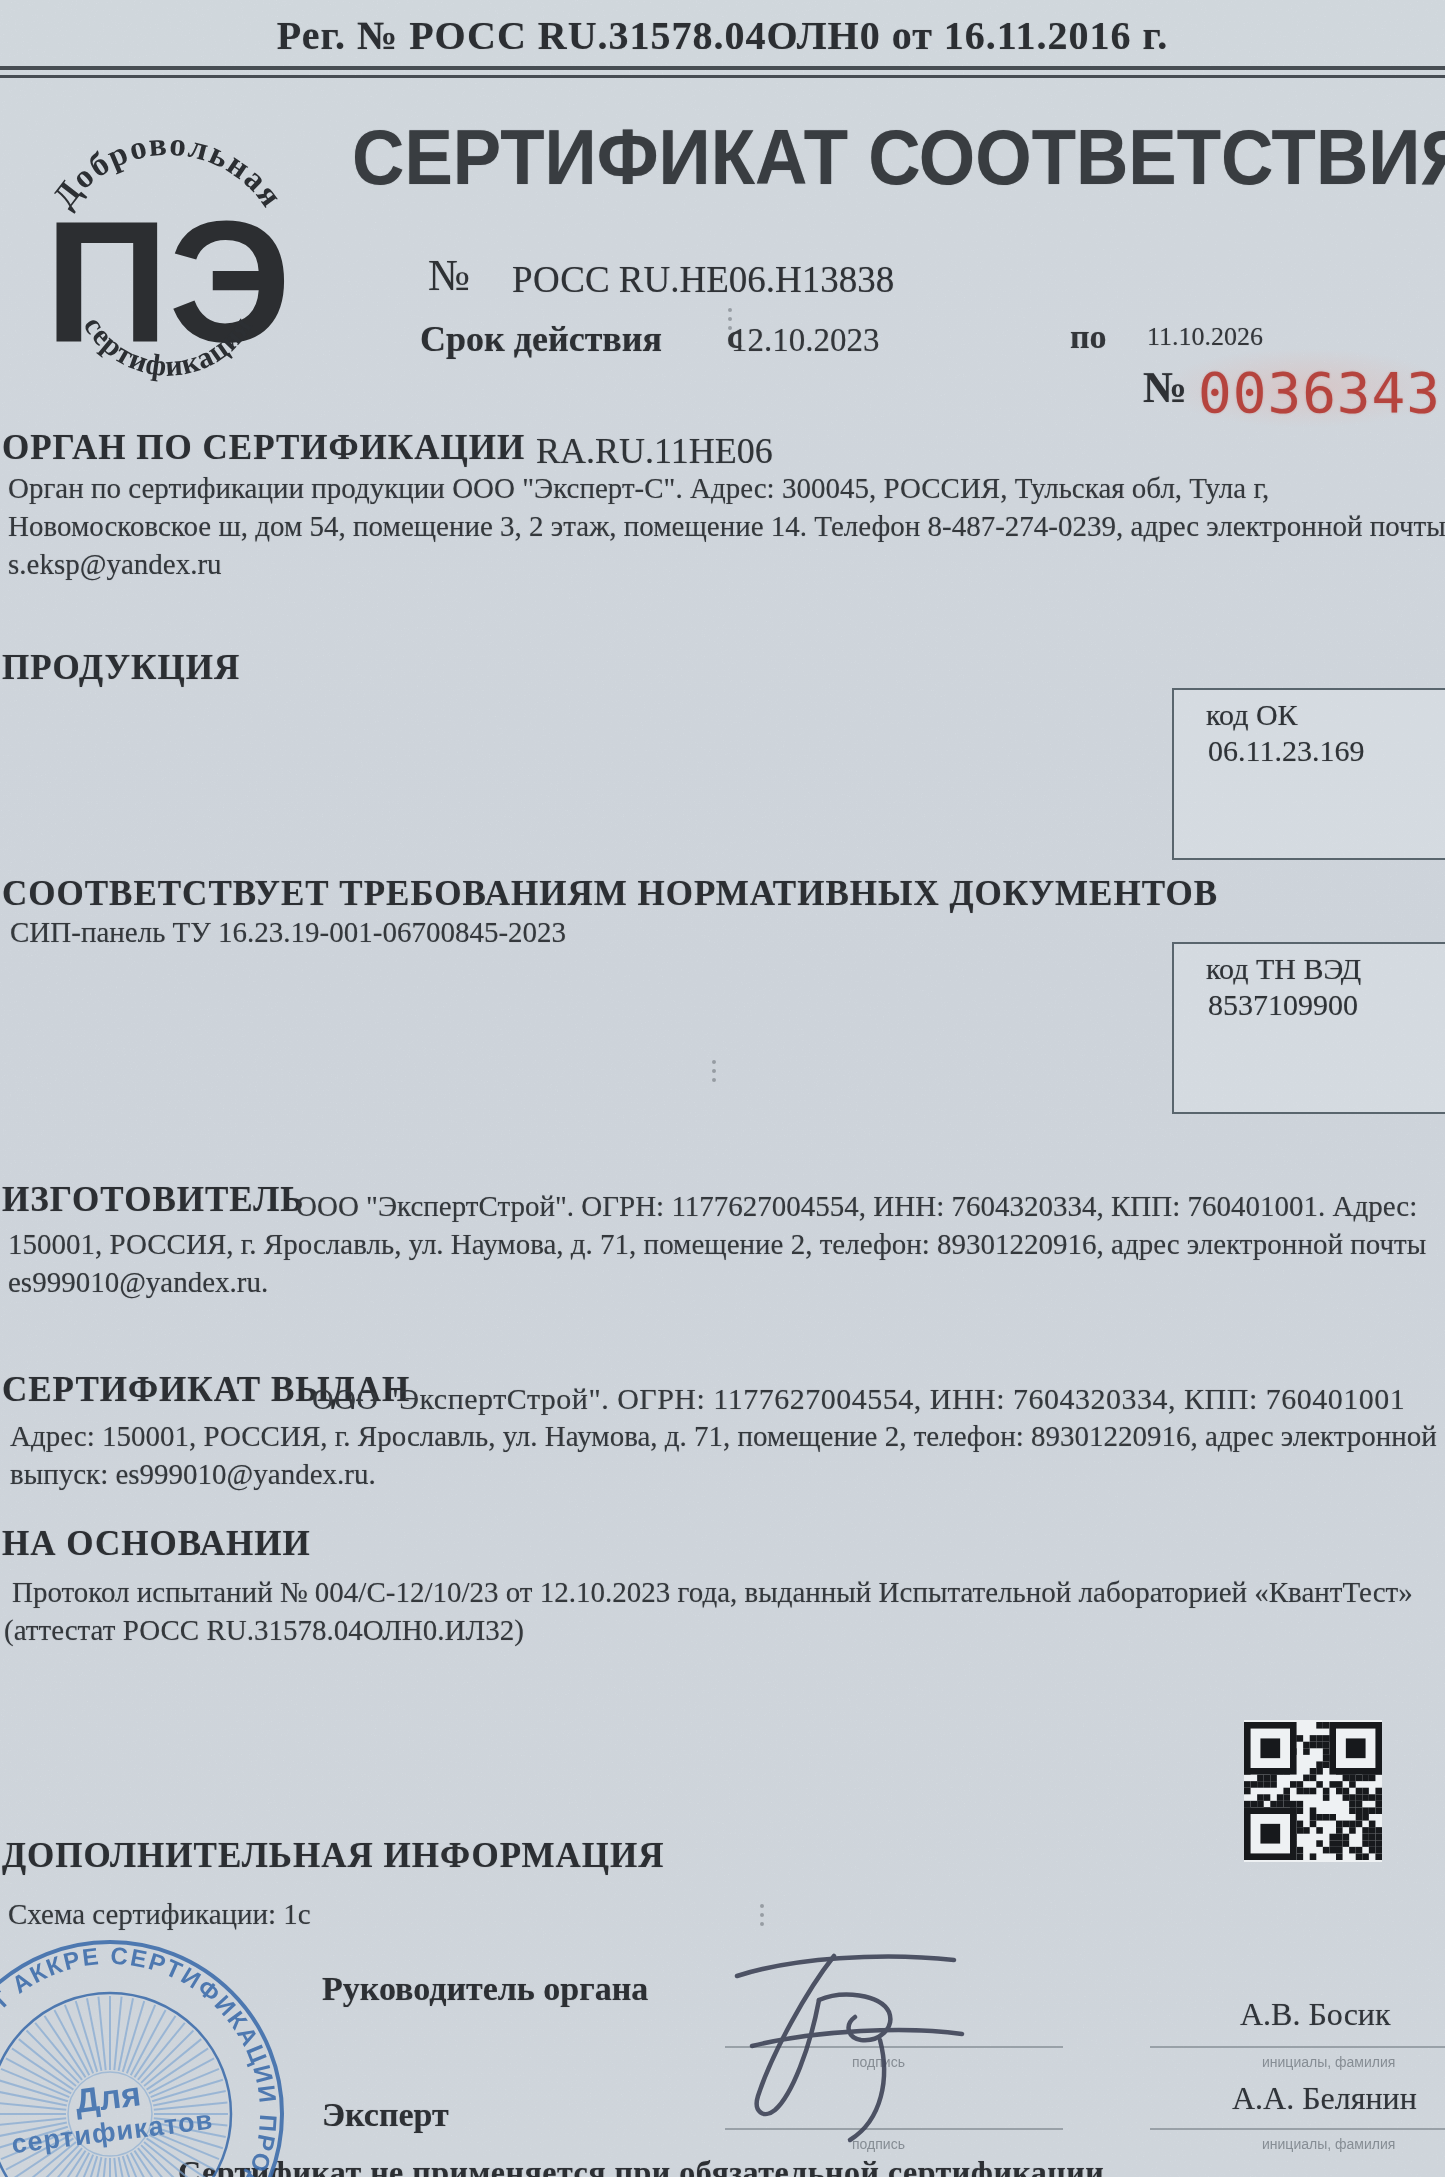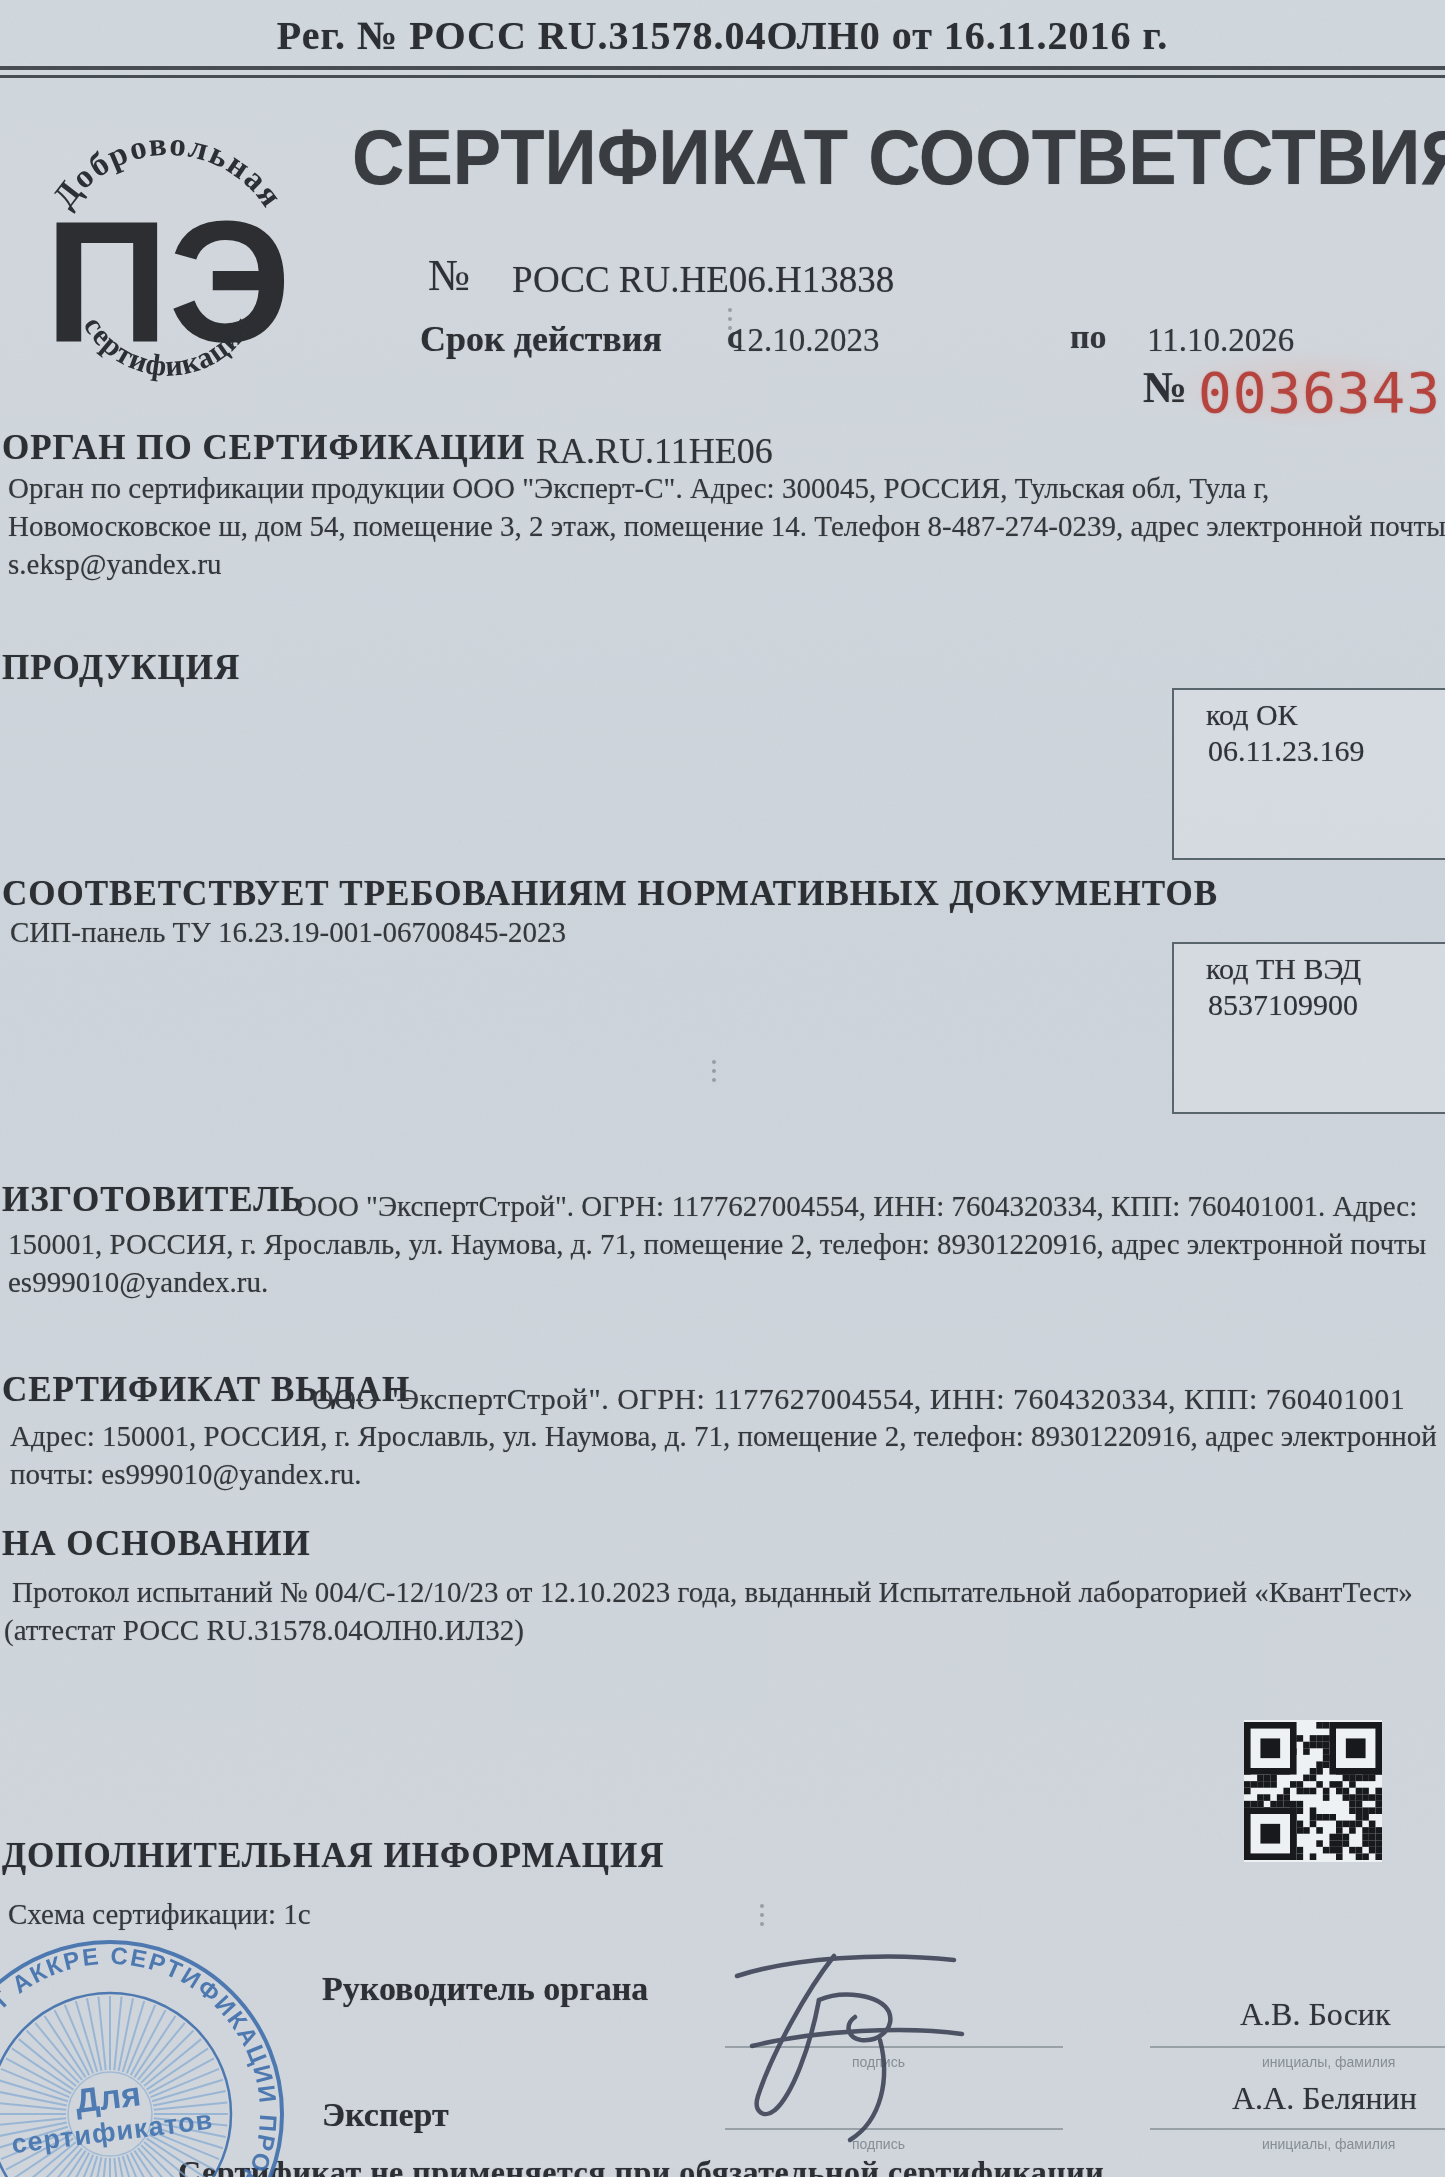--- a/index.html
+++ b/index.html
@@ -18,21 +18,21 @@
   .doc-title{top:112px;left:352px;font-family:"Liberation Sans",sans-serif;font-weight:700;
     font-size:78px;letter-spacing:0px;color:#393d41;transform:scaleX(.93);transform-origin:left top;}
   .pe-logo{top:103px;left:34px;}
   .no-sign{left:428px;font-size:44px;color:#2e3135;}
   .no-val{left:512px;top:258px;font-size:37px;color:#2f3236;}
   .colon-artifact{width:5px;height:22px;border-left:4px dotted #6a7076;opacity:.55;}
   .validity-label{left:420px;top:318px;font-size:36px;font-weight:bold;color:#2d3034;}
   .validity-c{left:727px;top:318px;font-size:34px;font-weight:bold;}
   .validity-from{left:731px;top:322px;font-size:33px;}
   .validity-po{left:1070px;top:318px;font-size:34px;font-weight:bold;}
-  .validity-to{left:1147px;top:322px;font-size:33px;}
+  .validity-to{left:1147px;top:322px;font-size:26px;}
   .serial-glow{left:1160px;top:348px;width:290px;height:80px;
     background:radial-gradient(ellipse at center,rgba(228,170,160,.35),rgba(228,170,160,0) 70%);}
   .serial-sign{left:1143px;top:362px;font-size:44px;font-weight:bold;color:#2e3135;}
   .serial-num{left:1198px;top:360px;font-family:"DejaVu Sans Mono",monospace;font-size:56px;color:#b5443e;letter-spacing:1px;text-shadow:0 0 2px rgba(181,68,62,.4);}
   .sec-label{font-size:35px;font-weight:bold;color:#2c2f33;letter-spacing:1px;}
   .body-t{font-size:29px;color:#34383c;}
   .org-label{left:2px;top:428px;}
   .org-code{left:536px;top:430px;font-size:36px;color:#303438;}
   .org-l1{left:8px;top:472px;}
   .org-l2{left:8px;top:510px;}
@@ -150,21 +150,21 @@
   <div class="abs colon-artifact" style="left:712px;top:1060px;"></div>
 
   <div class="abs sec-label man-label soft">ИЗГОТОВИТЕЛЬ</div>
   <div class="abs body-t man-l1 soft">ООО "ЭкспертСтрой". ОГРН: 1177627004554, ИНН: 7604320334, КПП: 760401001. Адрес:</div>
   <div class="abs body-t man-l2 soft">150001, РОССИЯ, г. Ярославль, ул. Наумова, д. 71, помещение 2, телефон: 89301220916, адрес электронной почты</div>
   <div class="abs body-t man-l3 soft">es999010@yandex.ru.</div>
 
   <div class="abs sec-label iss-label soft">СЕРТИФИКАТ ВЫДАН</div>
   <div class="abs body-t iss-l1 soft">ООО "ЭкспертСтрой". ОГРН: 1177627004554, ИНН: 7604320334, КПП: 760401001</div>
   <div class="abs body-t iss-l2 soft">Адрес: 150001, РОССИЯ, г. Ярославль, ул. Наумова, д. 71, помещение 2, телефон: 89301220916, адрес электронной</div>
-  <div class="abs body-t iss-l3 soft">почты: es999010@yandex.ru.</div>
+  <div class="abs body-t iss-l3 soft">выпуск: es999010@yandex.ru.</div>
 
   <div class="abs sec-label bas-label soft">НА ОСНОВАНИИ</div>
   <div class="abs body-t bas-l1 soft">Протокол испытаний № 004/С-12/10/23 от 12.10.2023 года, выданный Испытательной лабораторией «КвантТест»</div>
   <div class="abs body-t bas-l2 soft">(аттестат РОСС RU.31578.04ОЛН0.ИЛ32)</div>
 
   <svg class="abs qr" width="138" height="142" viewBox="0 0 138 142">
     <rect width="138" height="142" fill="#eef1f3"></rect>
     <g id="qr-cells" fill="#17191c">
         <rect x="72.28571428571428" y="2" width="6.571428571428571" height="6.571428571428571"></rect>
         <rect x="78.85714285714286" y="2" width="6.571428571428571" height="6.571428571428571"></rect>

